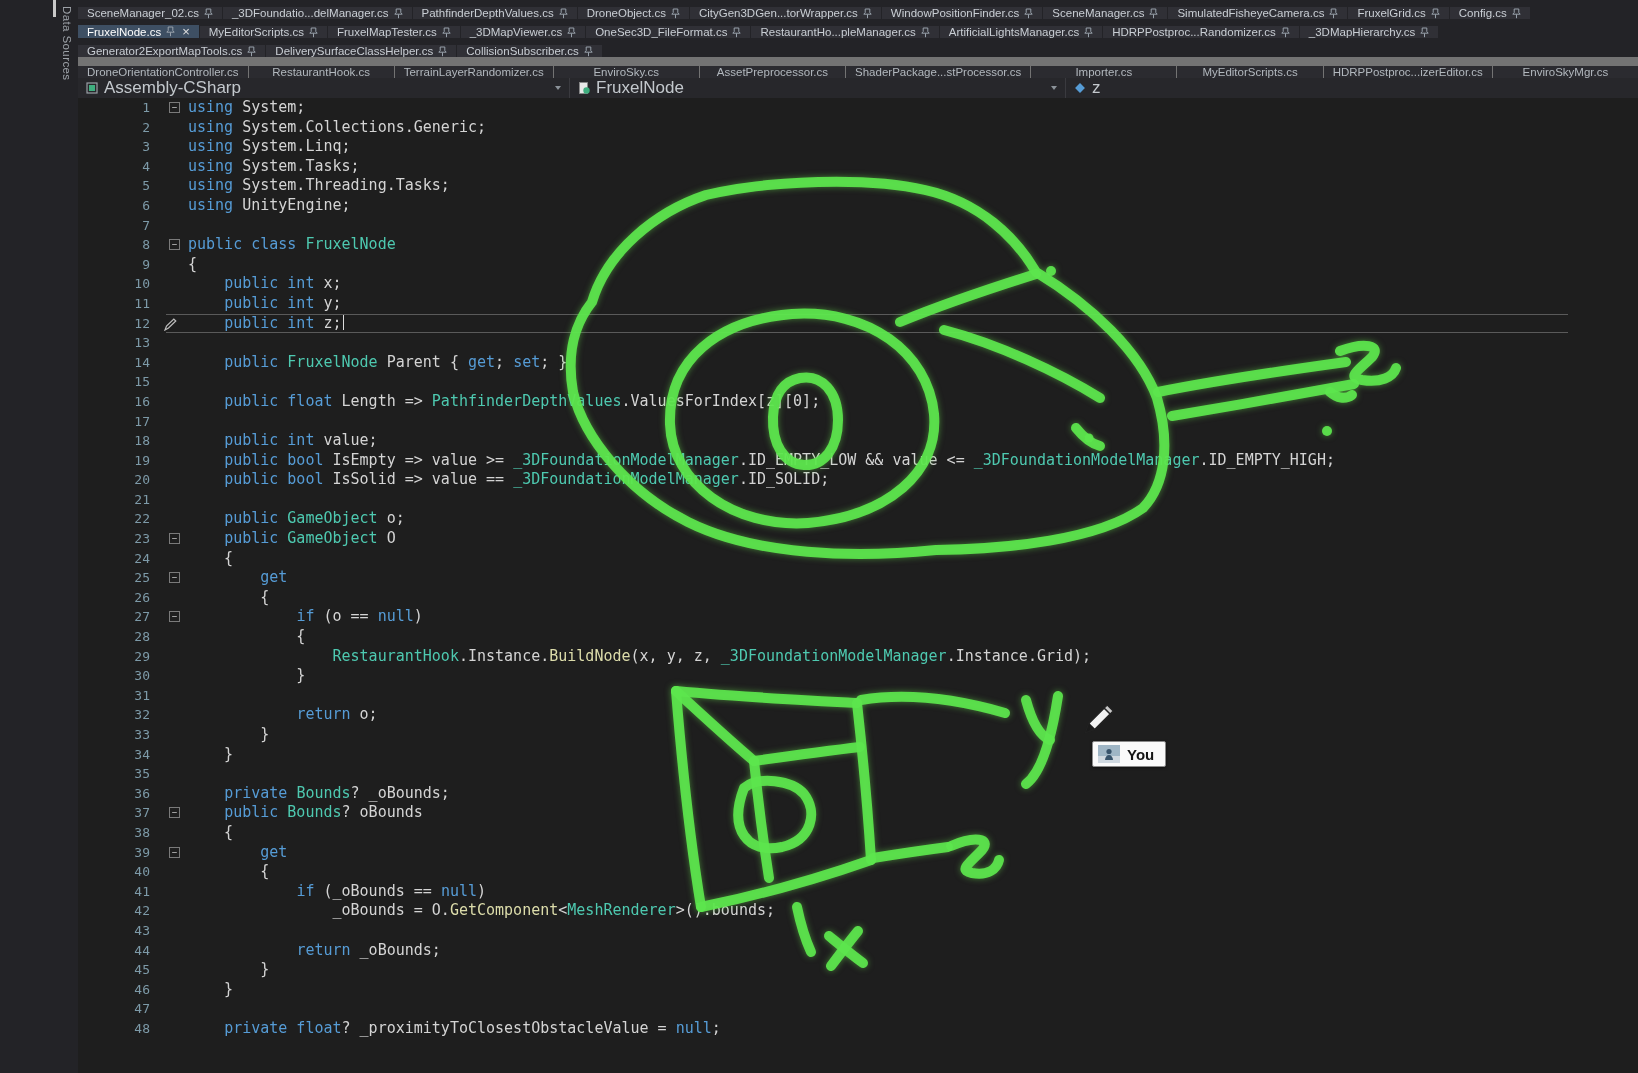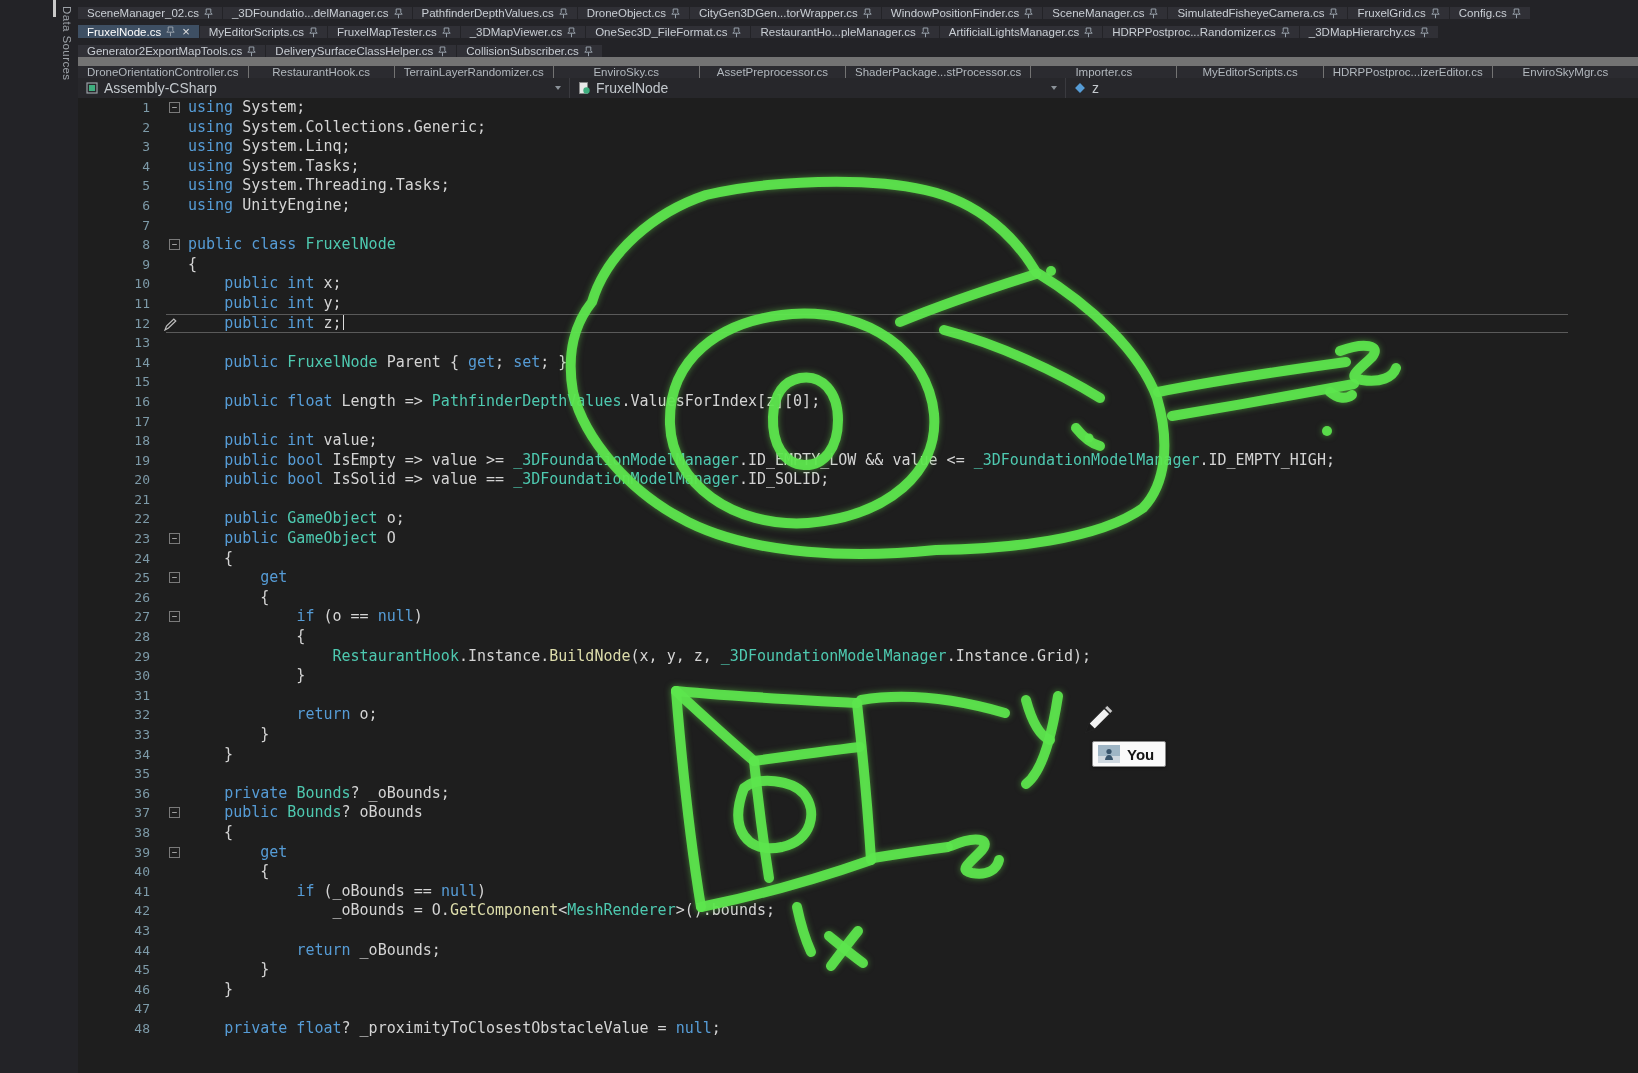--- a/index.html
+++ b/index.html
@@ -9,21 +9,21 @@
 .rail-label{position:absolute;top:6px;right:5px;writing-mode:vertical-rl;font-size:11.5px;color:#9da2a8;letter-spacing:.4px}
 .artifact{position:absolute;left:53px;top:0;width:3px;height:17px;background:#e6e6e6;opacity:.85}
 .main{position:absolute;left:78px;top:0;right:0;height:100%}
 .tabrow{display:flex;gap:1px;background:#232327;height:19px;align-items:flex-end;overflow:hidden}
 .tabrow.r4{height:21px;background:#737373}
 .tab{display:flex;align-items:center;gap:5px;padding:0 9px;background:#303036;color:#c9ced4;font-size:11.5px;white-space:nowrap}
 .tabrow.r4 .tab{flex:1;justify-content:center;background:#2b2b30;color:#b2b8be}
 .tab.active{background:var(--active-tab-bg,#3e4f63);color:#fff}
 .tab-close{font-size:13px;color:#e0e0e0;margin-left:2px;line-height:1}
 .pin-icon{flex:none}
-.navbar{display:flex;align-items:flex-end;height:20px;background:#27272b;color:#c3c8cd;font-size:14px}
+.navbar{display:flex;align-items:flex-end;height:20px;background:#27272b;color:#c3c8cd;font-size:17px}
 .combo{display:flex;align-items:center;gap:6px;padding:0 8px;height:100%;border-right:1px solid #3a3a3f}
 .combo .caret{width:0;height:0;border-left:3.5px solid transparent;border-right:3.5px solid transparent;border-top:4px solid #8b9299;margin-left:auto}
 .combo.project{width:492px}
 .combo.typec{width:496px}
 .combo.member{flex:1;border-right:none}
 .nav-icon{display:inline-flex;flex:none}
 .editor{position:absolute;top:98px;left:0;right:0;bottom:0;background:#1e1e1e;font-family:"DejaVu Sans Mono",monospace;font-size:15px;line-height:19.6px;overflow:hidden}
 .cl{display:flex;height:19.6px;position:relative}
 .ln{width:80px;flex:none;text-align:right;padding-right:8px;color:var(--line-number,#7d9aa8);font-size:13px;line-height:19.6px;position:relative}
 .fold{width:30px;flex:none;position:relative}

